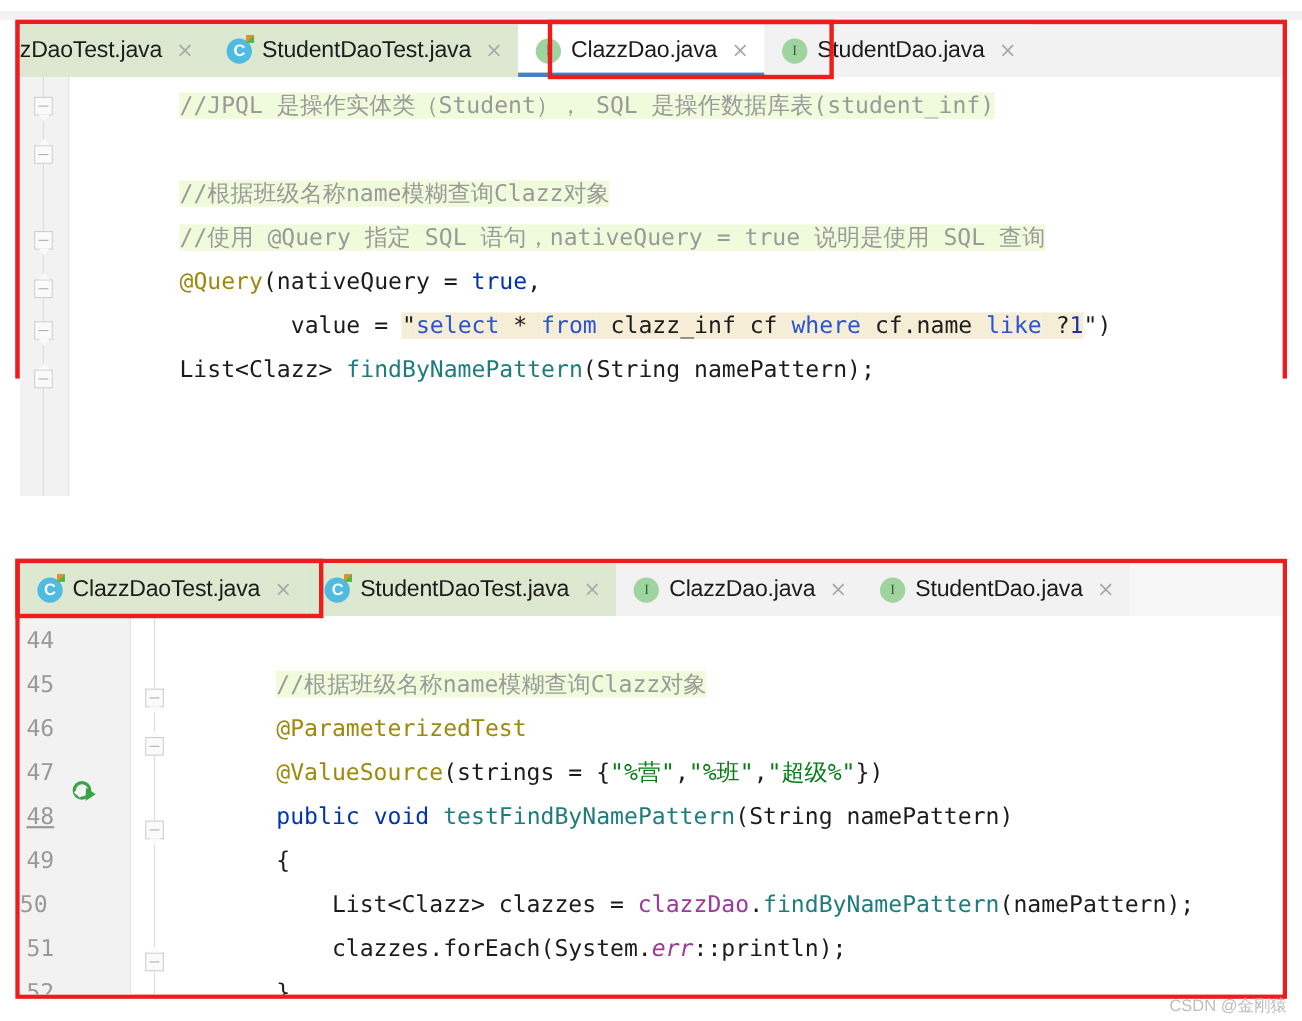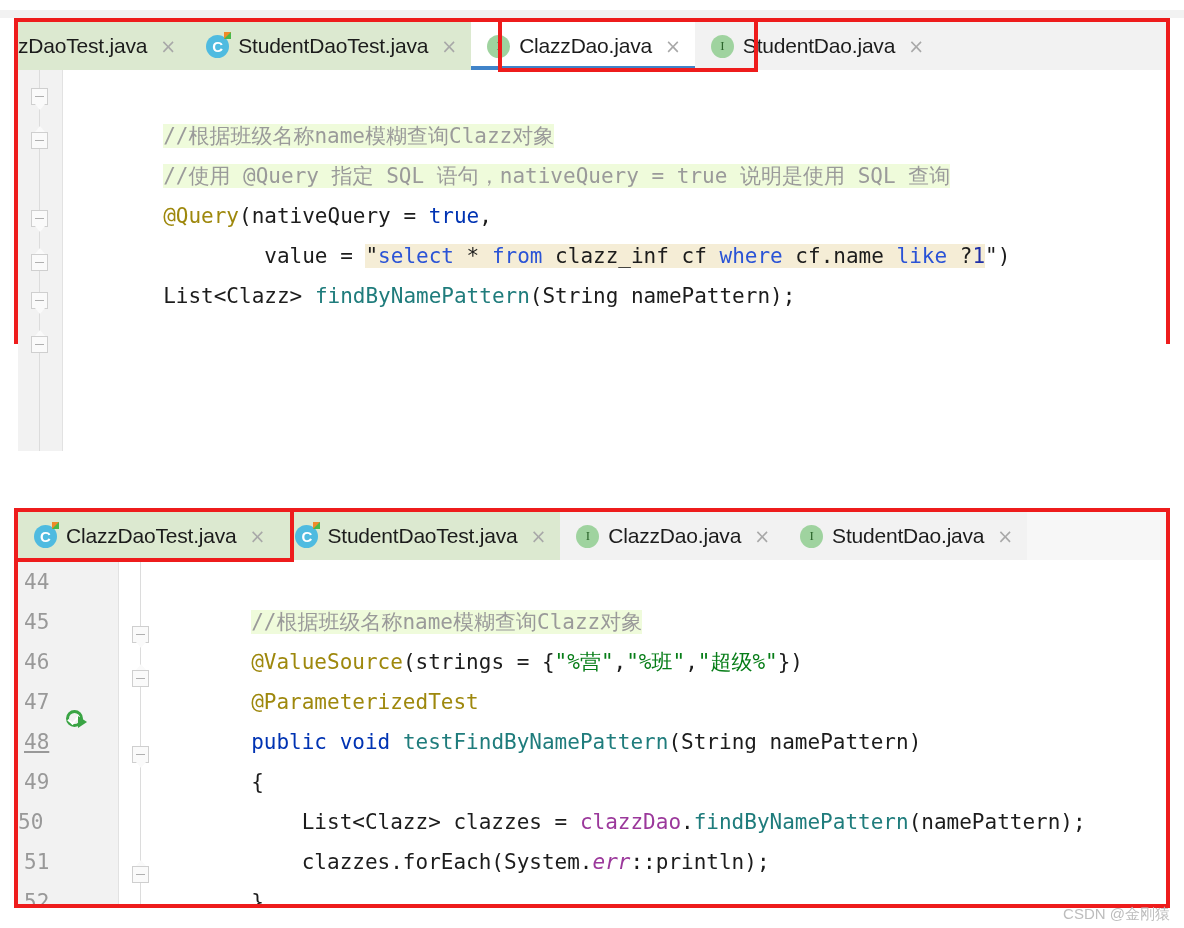--- a/index.html
+++ b/index.html
@@ -209,20 +209,21 @@
   <div class="codearea" id="top-codearea" style="height:381px;">
     <div class="gutter" style="width:44px;"></div>
     <div class="foldline"></div>
     <div class="fold down" style="top:18px;"></div>
     <div class="fold up" style="top:62px;"></div>
     <div class="fold down" style="top:140px;"></div>
     <div class="fold up" style="top:184px;"></div>
     <div class="fold down" style="top:222px;"></div>
     <div class="fold up" style="top:266px;"></div>
     <div id="top-lines" style="position:absolute;left:44px;top:6px;right:0;">
+        <div class="line"><span class="pl">        </span><span class="cm cm-hl">//JPQL 是操作实体类（Student）， SQL 是操作数据库表(student_inf)</span></div>
         <div class="line">&nbsp;</div>
         <div class="line"><span class="pl">        </span><span class="cm cm-hl">//根据班级名称name模糊查询Clazz对象</span></div>
         <div class="line"><span class="pl">        </span><span class="cm cm-hl">//使用 @Query 指定 SQL 语句，nativeQuery = true 说明是使用 SQL 查询</span></div>
         <div class="line"><span class="pl">        </span><span class="ann">@Query</span><span class="pl">(nativeQuery = </span><span class="kw">true</span><span class="pl">,</span></div>
         <div class="line"><span class="pl">                value = </span><span class="sqlstr pl">"</span><span class="sqlstr sqlkw">select</span><span class="sqlstr pl"> * </span><span class="sqlstr sqlkw">from</span><span class="sqlstr pl"> clazz_inf cf </span><span class="sqlstr sqlkw">where</span><span class="sqlstr pl"> cf.name </span><span class="sqlstr sqlkw">like</span><span class="sqlstr pl"> ?</span><span class="sqlstr sqlparam">1</span><span class="pl">"</span><span class="pl">)</span></div>
         <div class="line"><span class="pl">        List&lt;Clazz&gt; </span><span class="meth">findByNamePattern</span><span class="pl">(String namePattern);</span></div>
       </div>
   </div>
 </div>
 <div class="tabhilite" style="left:498px;top:18px;width:260px;height:54px;"></div>
@@ -269,22 +270,22 @@
         <div class="tri"></div>
     </div>
     <div class="foldline" style="left:122px;"></div>
     <div class="fold down" style="left:114px;top:66px;"></div>
     <div class="fold up" style="left:114px;top:110px;"></div>
     <div class="fold down" style="left:114px;top:186px;"></div>
     <div class="fold up" style="left:114px;top:306px;"></div>
     <div id="bottom-lines" style="position:absolute;left:132px;top:2px;right:0;">
         <div class="line">&nbsp;</div>
         <div class="line"><span class="pl">        </span><span class="cm cm-hl">//根据班级名称name模糊查询Clazz对象</span></div>
+        <div class="line"><span class="pl">        </span><span class="ann">@ParameterizedTest</span></div>
         <div class="line"><span class="pl">        </span><span class="ann">@ValueSource</span><span class="pl">(strings = {</span><span class="str">"%营"</span><span class="pl">,</span><span class="str">"%班"</span><span class="pl">,</span><span class="str">"超级%"</span><span class="pl">})</span></div>
-        <div class="line"><span class="pl">        </span><span class="ann">@ParameterizedTest</span></div>
         <div class="line"><span class="pl">        </span><span class="kw">public</span><span class="pl"> </span><span class="kw">void</span><span class="pl"> </span><span class="meth">testFindByNamePattern</span><span class="pl">(String namePattern)</span></div>
         <div class="line"><span class="pl">        {</span></div>
         <div class="line"><span class="pl">            List&lt;Clazz&gt; clazzes = </span><span class="fld">clazzDao</span><span class="pl">.</span><span class="meth">findByNamePattern</span><span class="pl">(namePattern);</span></div>
         <div class="line"><span class="pl">            clazzes.forEach(System.</span><span class="fld-i">err</span><span class="pl">::println);</span></div>
         <div class="line"><span class="pl">        }</span></div>
       </div>
   </div>
 </div>
 <div class="tabhilite" style="left:14px;top:508px;width:280px;height:54px;"></div>
 

